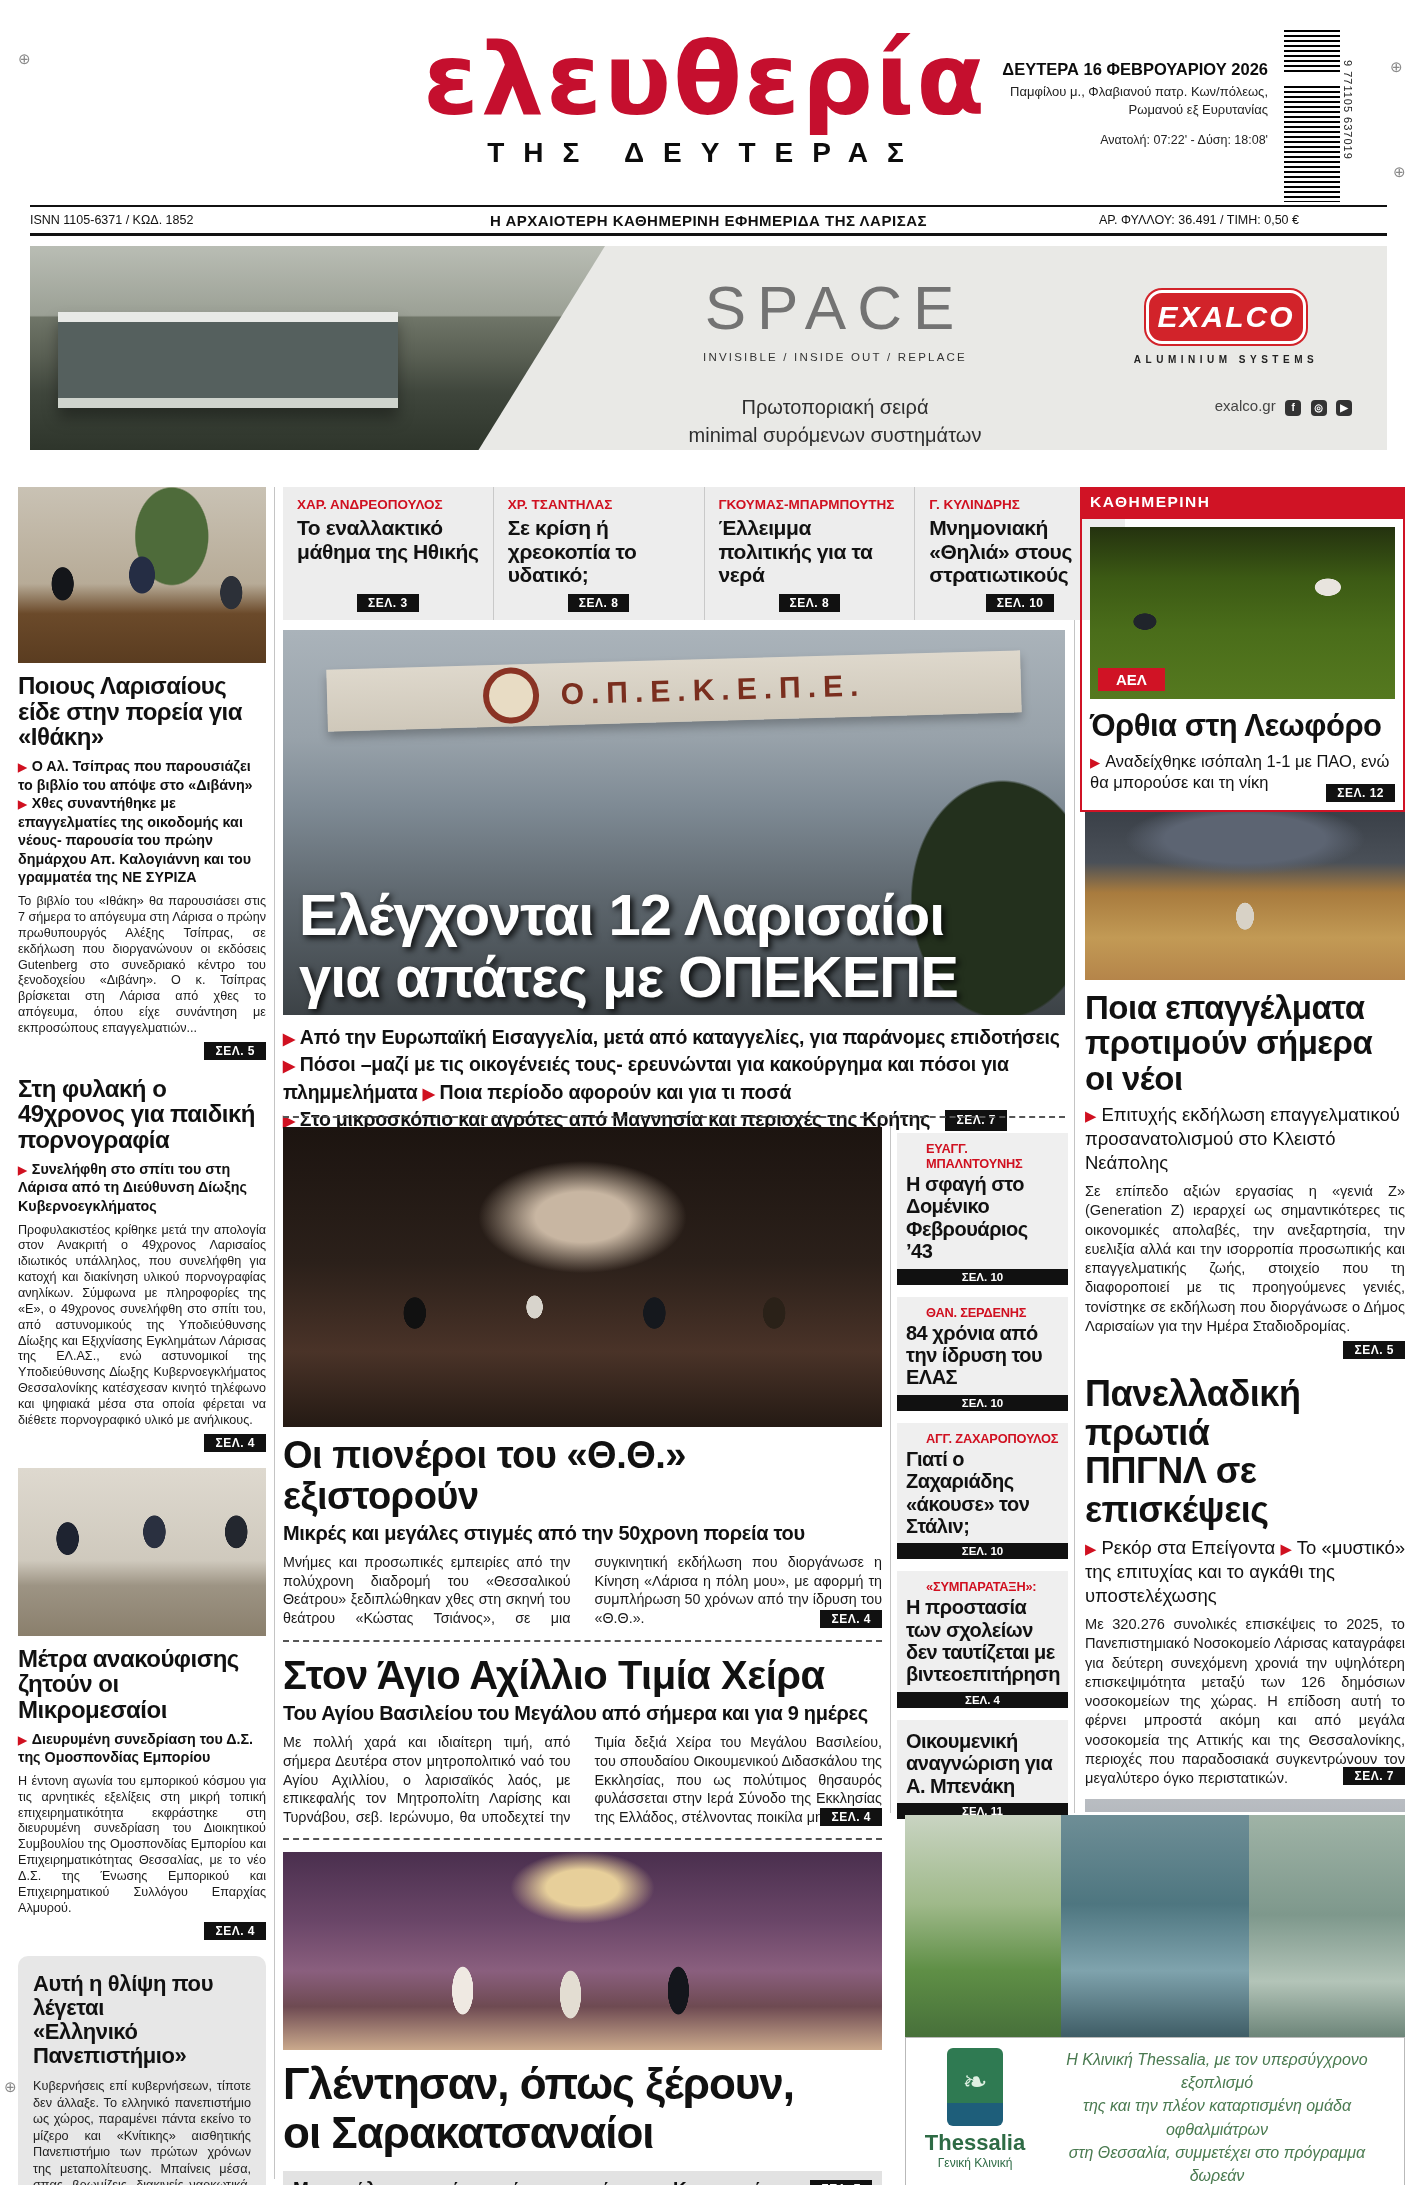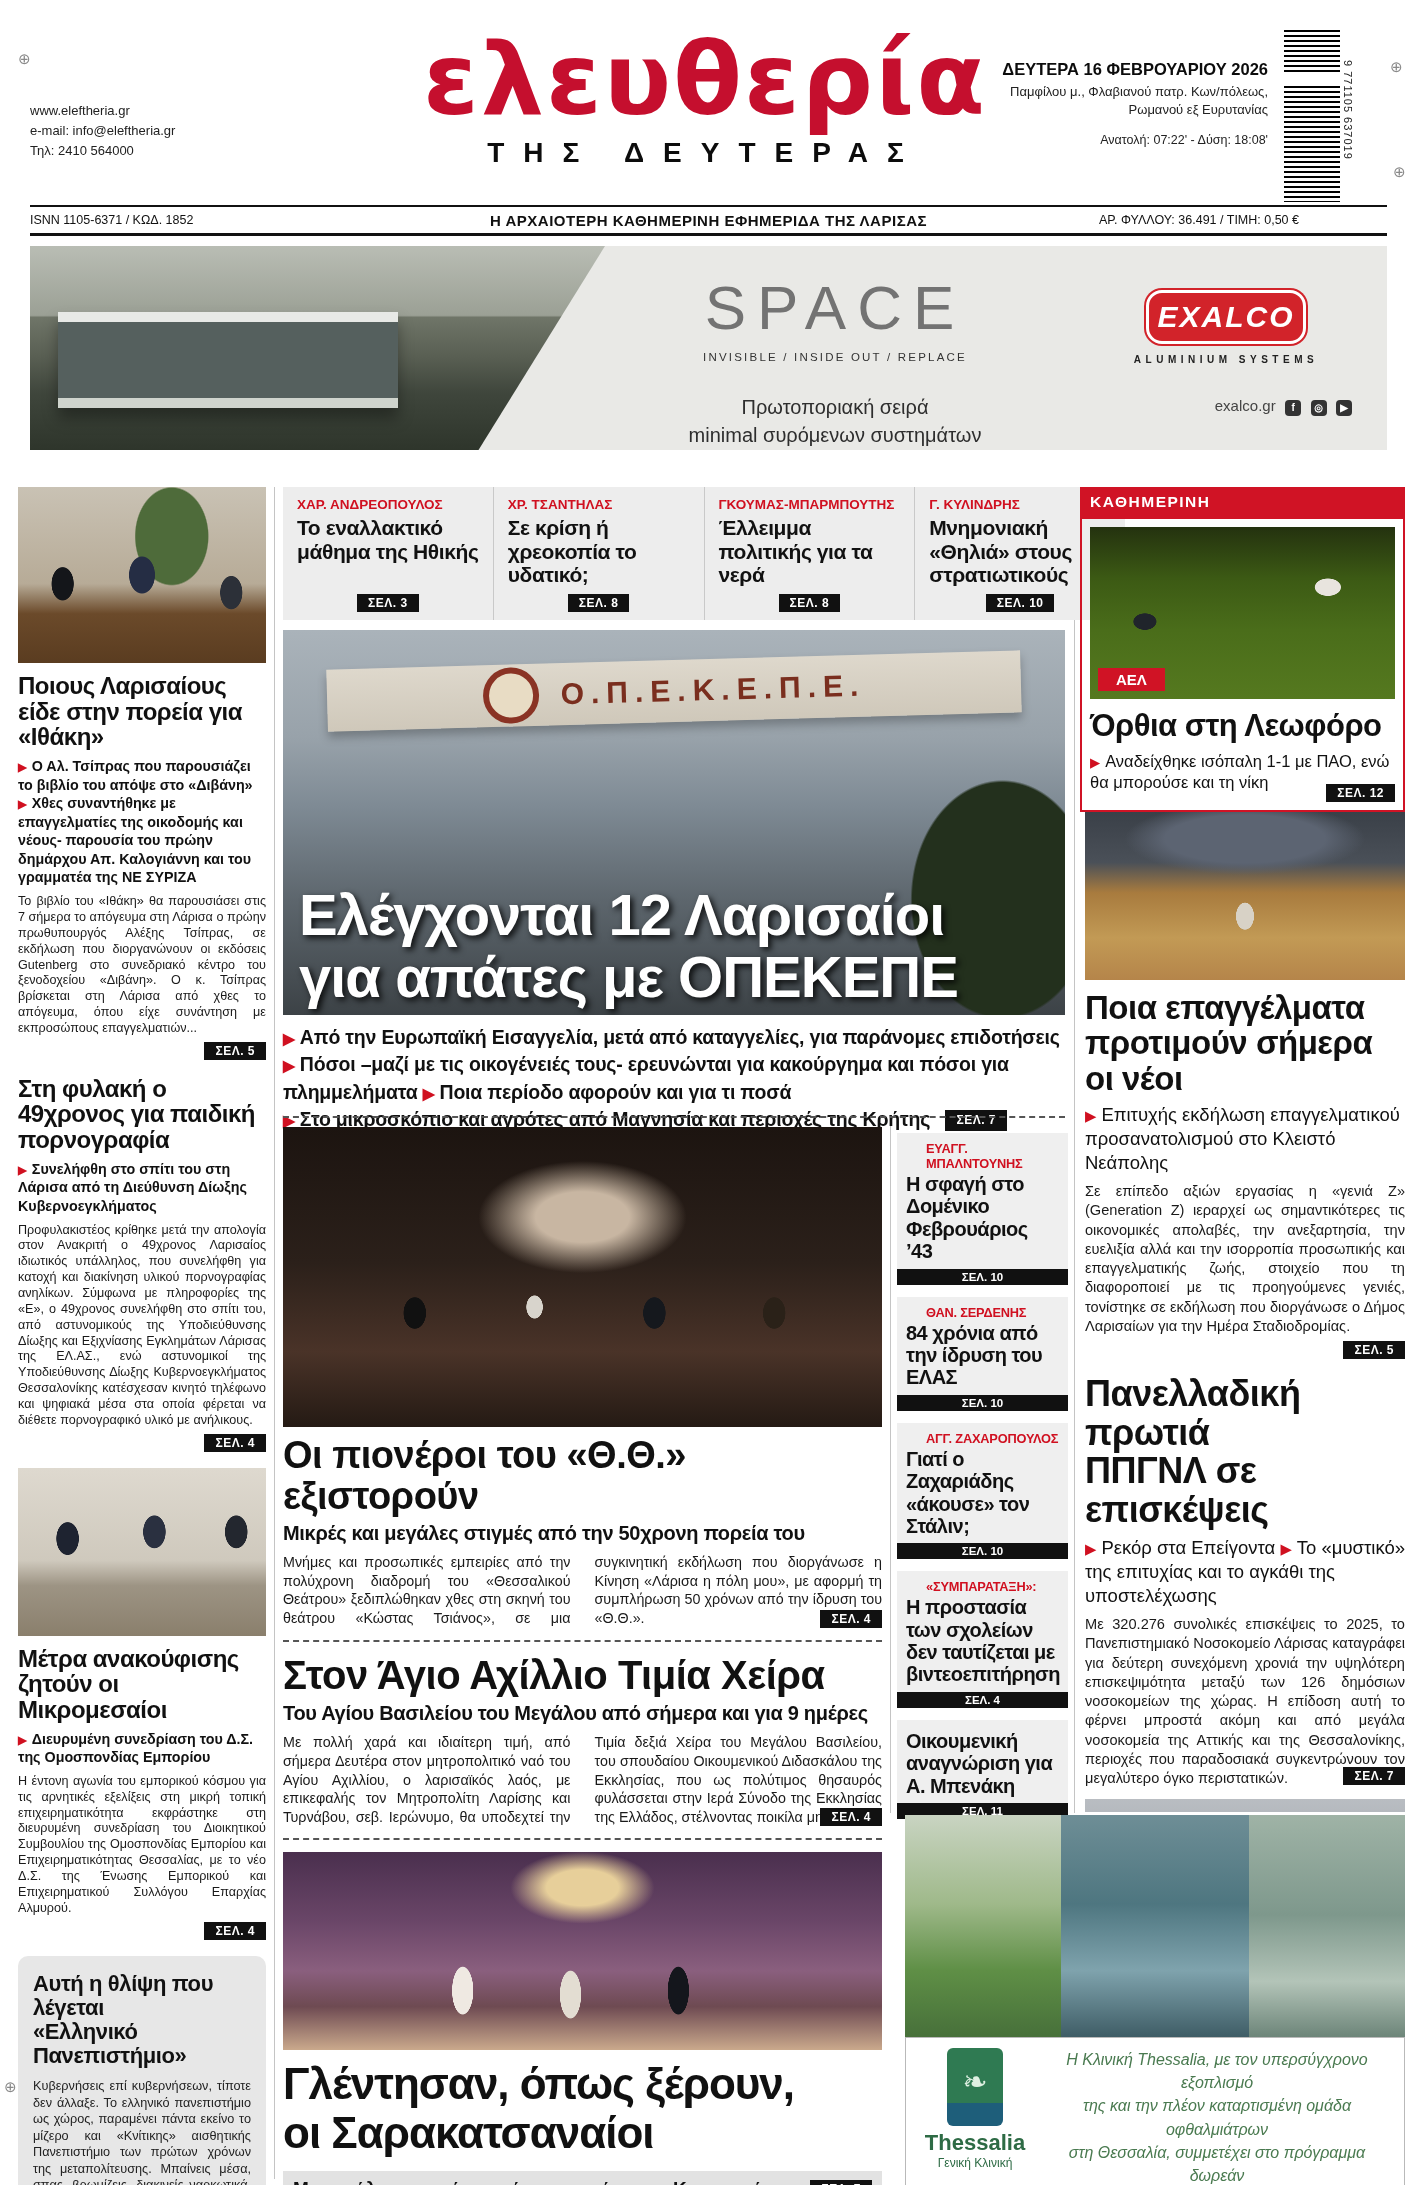--- a/index.html
+++ b/index.html
@@ -148,25 +148,20 @@
 </head>
 <body>
 
 <div class="page">
 
   <span class="regmark" style="left:18px;top:50px;">⊕</span>
   <span class="regmark" style="left:1390px;top:58px;">⊕</span>
   <span class="regmark" style="left:1393px;top:163px;">⊕</span>
   <span class="regmark" style="left:4px;top:2078px;">⊕</span>
 
-  <div class="abs contact" style="left:30px;top:101px;width:230px;">
-    <div>www.eleftheria.gr</div>
-    <div>e-mail: info@eleftheria.gr</div>
-    <div>Τηλ: 2410 564000</div>
-  </div>
 
   <div class="abs" style="left:350px;top:30px;width:710px;text-align:center;">
     <div class="logo">ελευθερία</div>
     <div class="edition">ΤΗΣ ΔΕΥΤΕΡΑΣ</div>
   </div>
 
   <div class="abs dateblock" style="left:1000px;top:58px;width:268px;">
     <div class="d">ΔΕΥΤΕΡΑ 16 ΦΕΒΡΟΥΑΡΙΟΥ 2026</div>
     <div>Παμφίλου μ., Φλαβιανού πατρ. Κων/πόλεως,</div>
     <div>Ρωμανού εξ Ευρυτανίας</div>

